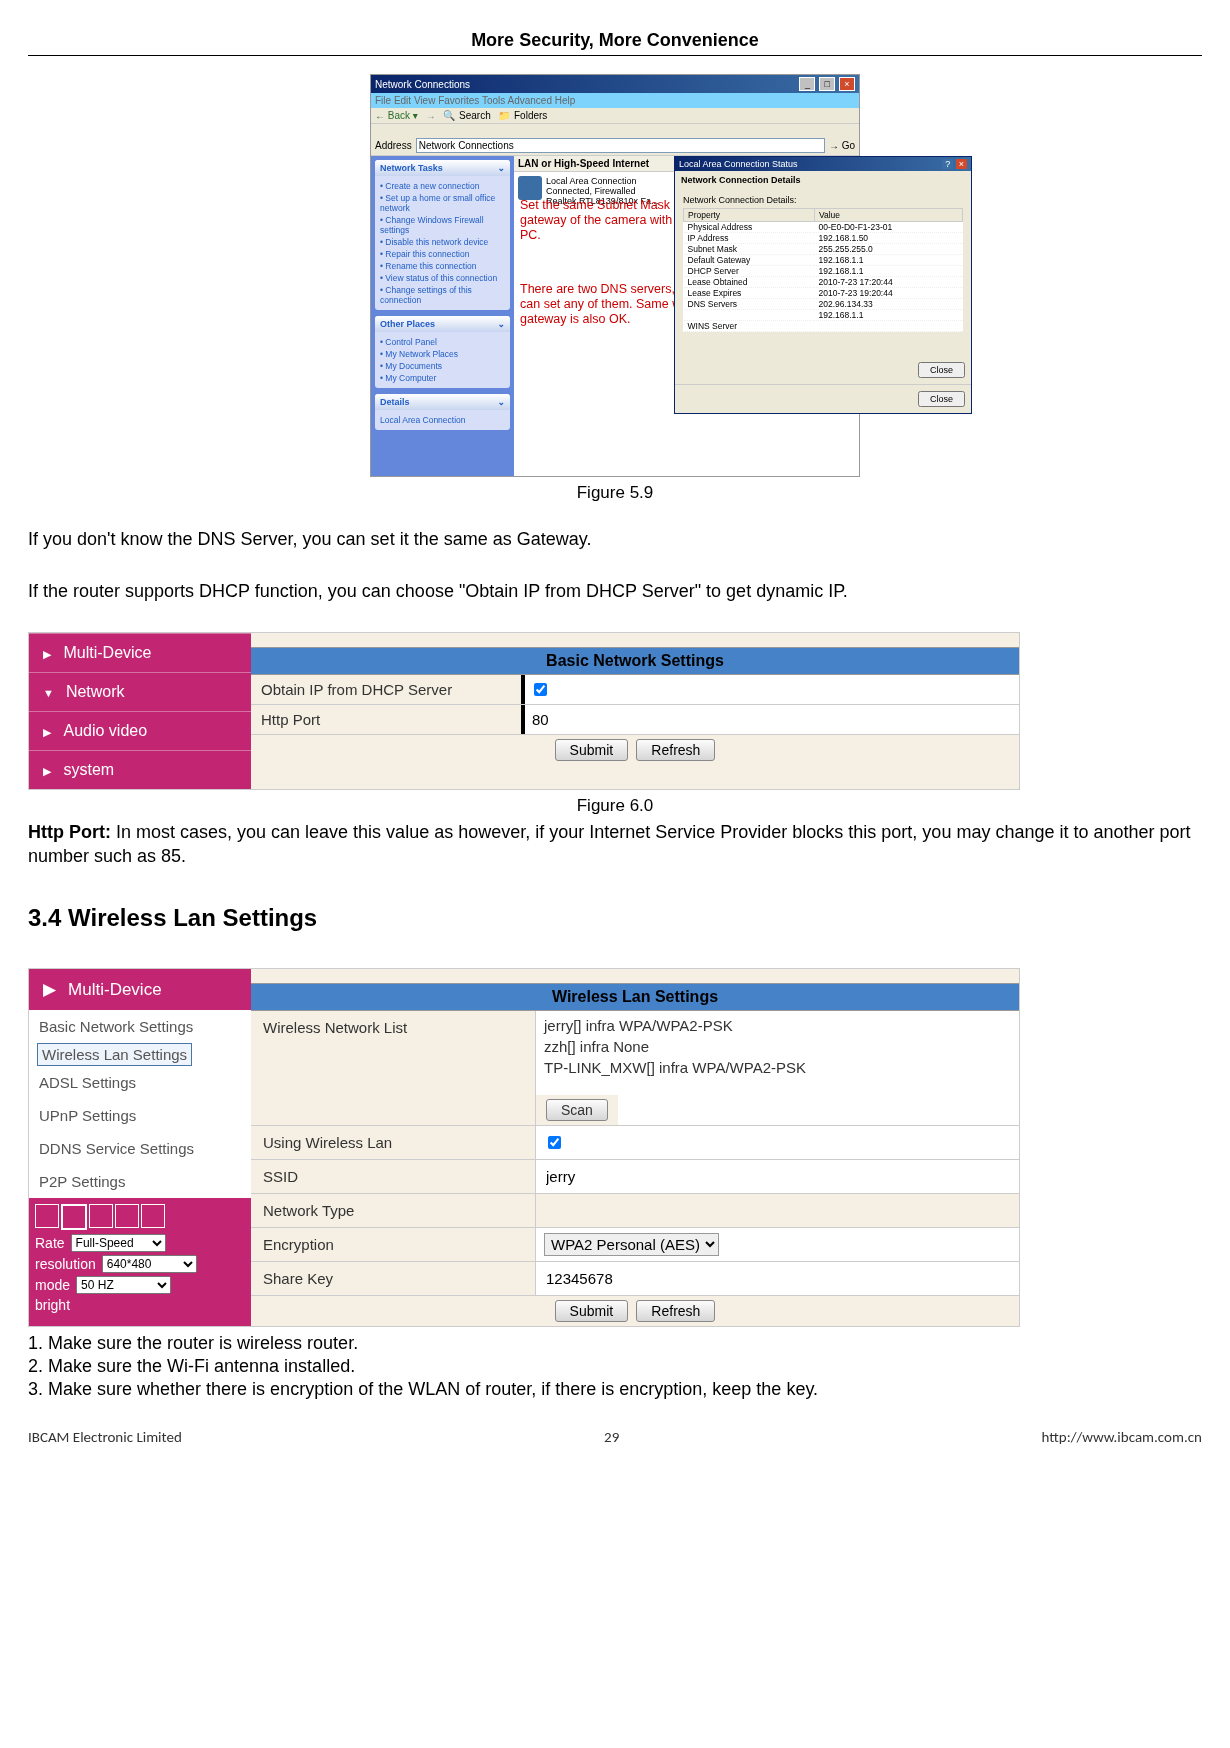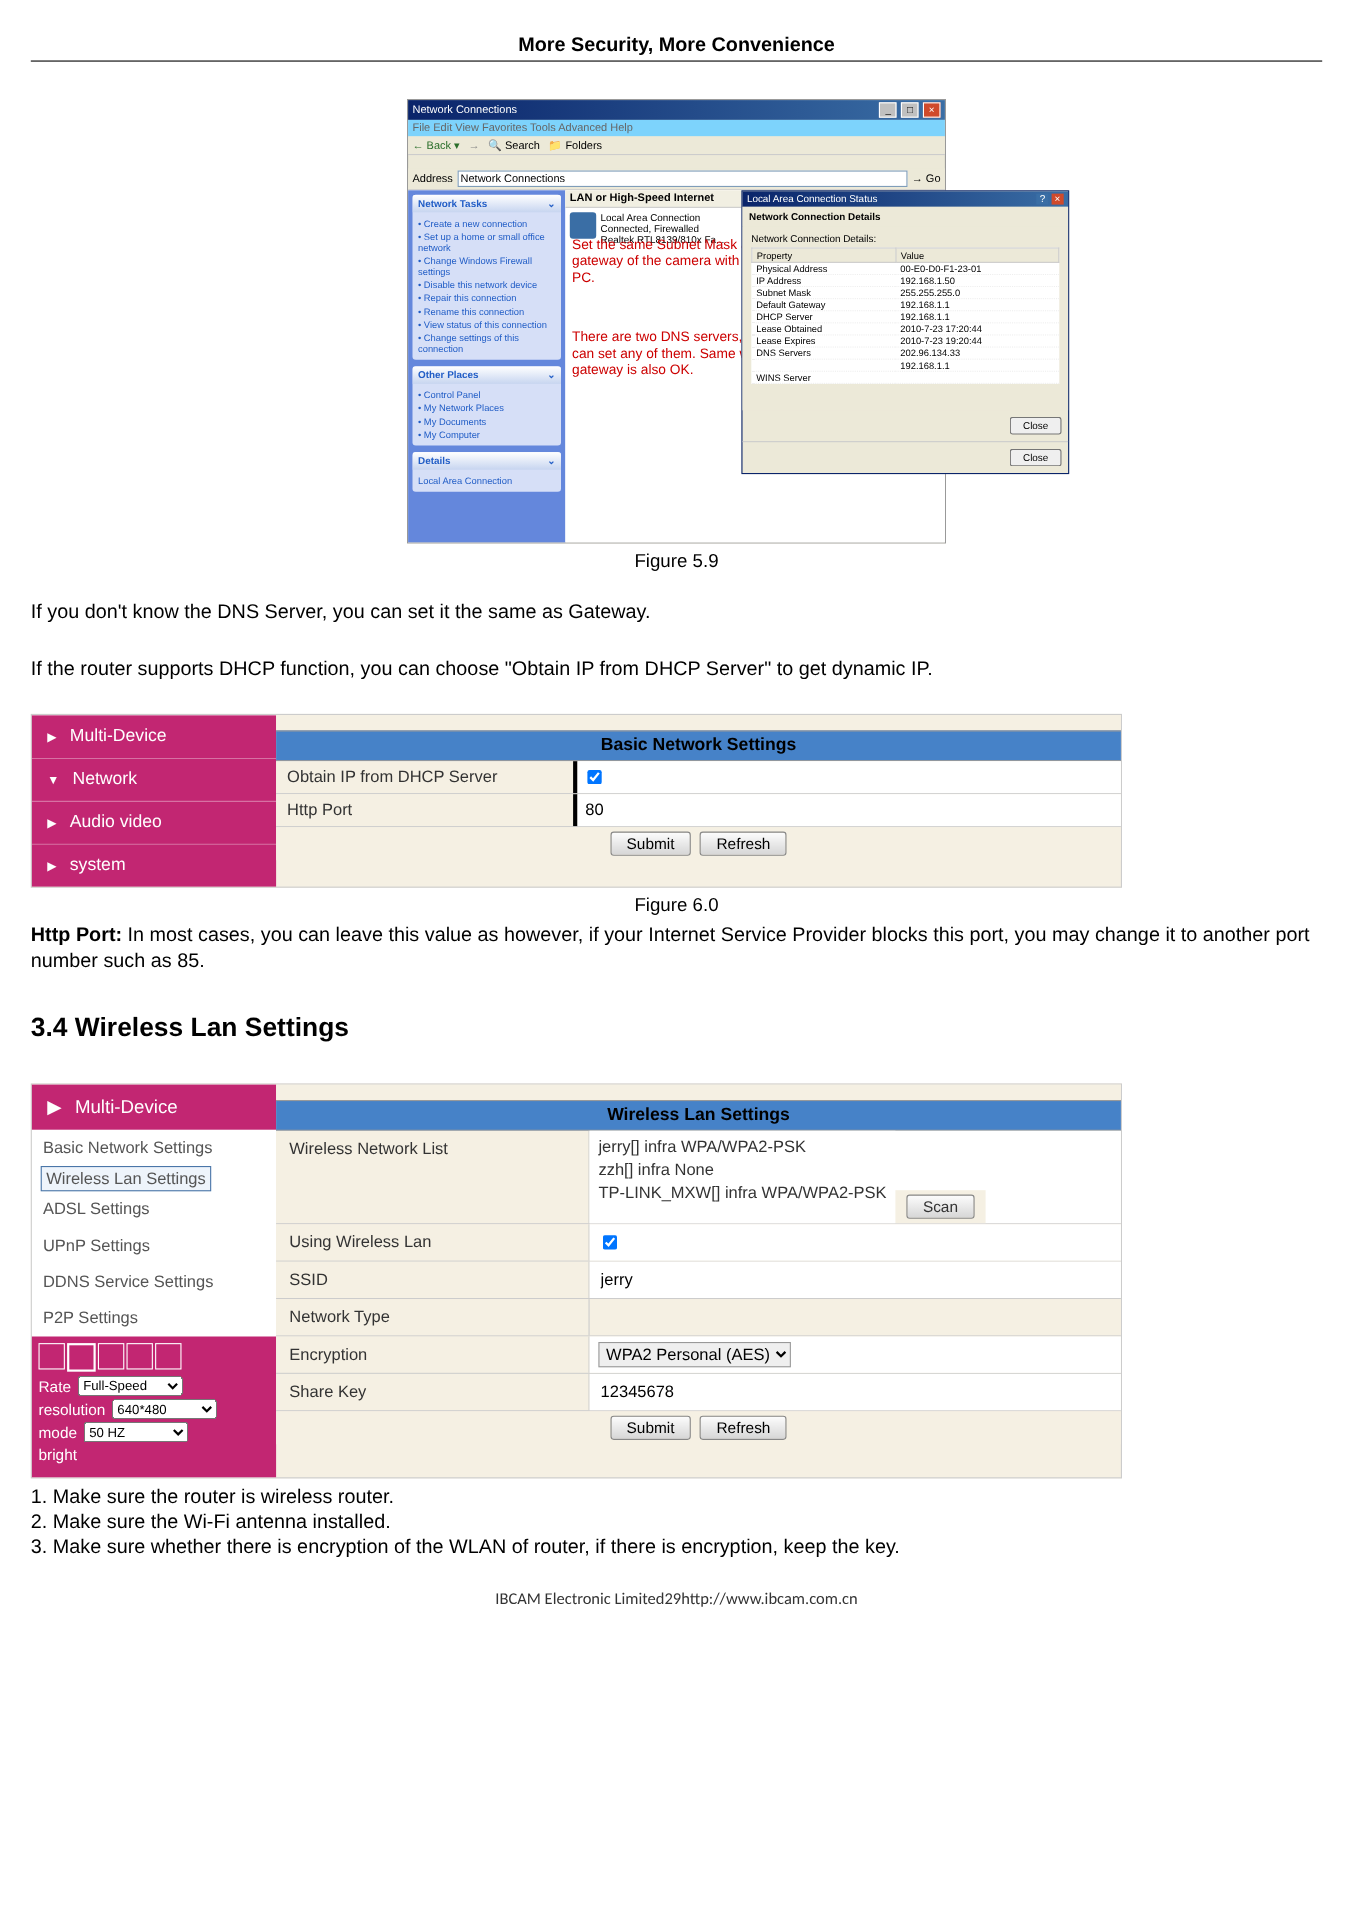--- a/index.html
+++ b/index.html
@@ -10,21 +10,21 @@
     width: 1230px;
     box-sizing: border-box;
     color: #000;
   }
   .page-header {
     text-align: center;
     font-weight: bold;
     font-size: 18px;
     padding-bottom: 4px;
     border-bottom: 1px solid #000;
-    margin-bottom: 34px;
+    margin-bottom: 18px;
   }
   .fig59-container {
     width: 490px;
     margin: 0 auto 5px auto;
     border: 1px solid #999;
     box-sizing: border-box;
     background: #ece9d8;
     font-size: 10px;
   }
   .fig59-titlebar {
@@ -378,21 +378,21 @@
   .wlist {
     background: #fff;
     color: #333;
     padding: 4px 8px;
     min-height: 76px;
     font-size: 15px;
     line-height: 1.4;
   }
   .footer {
     display: flex;
-    justify-content: center;
+    justify-content: space-between;
     font-size: 15px;
     margin-top: 28px;
     font-family: Calibri, Arial, sans-serif;
     color: #333;
   }
   ol.steps {
     font-size: 18px;
     margin: 4px 0 0 0;
     padding-left: 0;
     list-style: none;
@@ -639,21 +639,21 @@
         <div class="ctl-row">
             <span>bright</span>
           </div>
       </div>
     </div>
     <div class="fig61-main">
       <div style="height:14px;background:#f5f0e3"></div>
       <div class="fig60-header-bar">Wireless Lan Settings</div>
       <div class="fig61-form-row">
         <div class="lbl">Wireless Network List</div>
-        <div class="val" style="flex-direction:row;align-items:flex-end;padding:0">
+        <div class="val" style="flex-direction:column;align-items:flex-start;padding:0">
           <div class="wlist" id="wlist">
               <div>jerry[] infra WPA/WPA2-PSK</div>
               <div>zzh[] infra None</div>
               <div>TP-LINK_MXW[] infra WPA/WPA2-PSK</div>
             </div>
           <div style="padding:4px 8px;background:#f5f0e3;">
             <span class="gbtn">Scan</span>
           </div>
         </div>
       </div>

